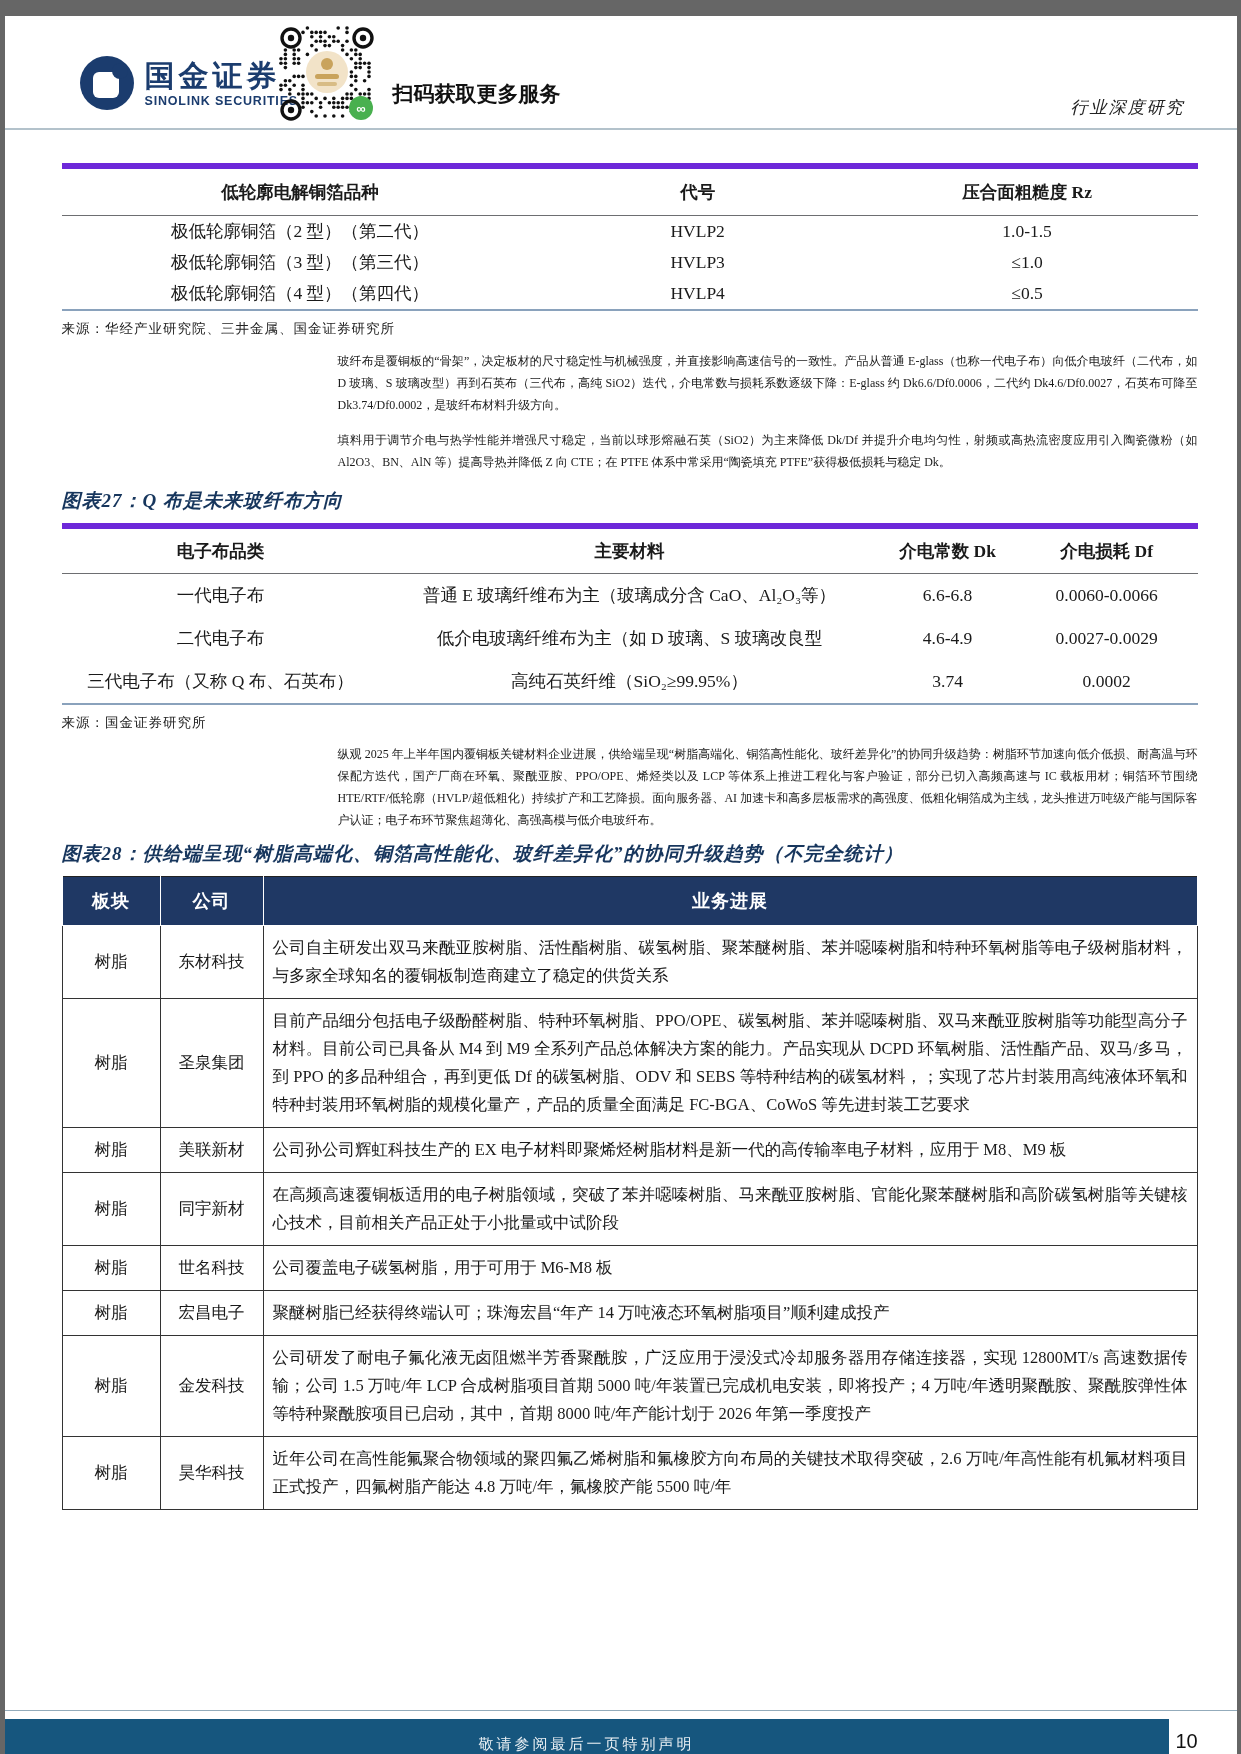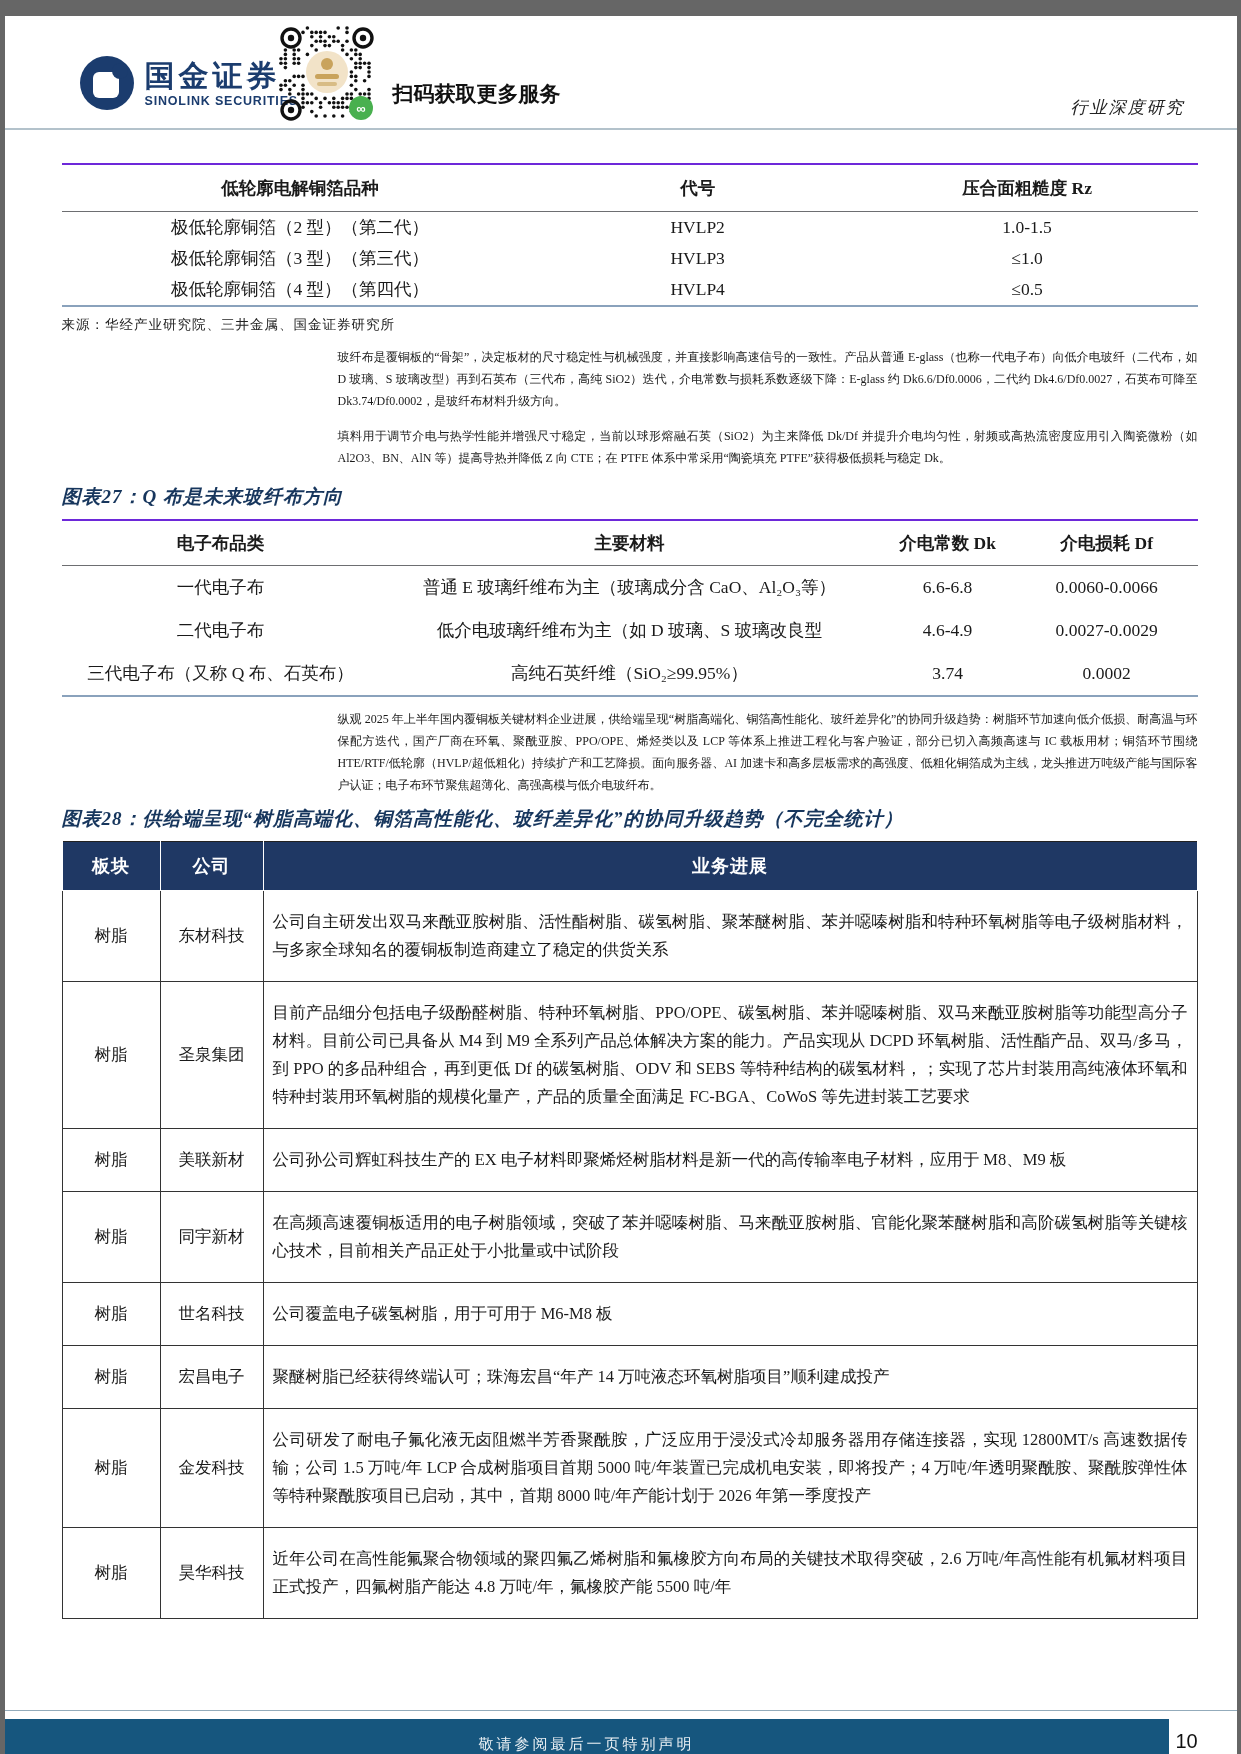--- a/index.html
+++ b/index.html
@@ -28,21 +28,21 @@
   .report-type{position:absolute;right:52px;top:80px;font-size:17px;font-style:italic;color:#222;letter-spacing:2px;}
 
   
   .content{margin-left:57px;width:1136px;}
   .indent{margin-left:276px;width:860px;}
   p.body-par{font-size:12px;line-height:22px;text-align:justify;color:var(--ink);}
   .src{font-size:13.5px;color:#222;letter-spacing:1px;}
   .figcap{font-size:19px;font-weight:bold;font-style:italic;color:#17365d;letter-spacing:1px;}
 
   
-  table.rule-tbl{width:100%;border-collapse:collapse;border-top:2px solid #6d28d9;border-bottom:2px solid var(--tbl-bottom);}
+  table.rule-tbl{width:100%;border-collapse:collapse;border-top:6px solid #6d28d9;border-bottom:2px solid var(--tbl-bottom);}
   table.rule-tbl th{font-size:17.5px;font-weight:bold;text-align:center;border-bottom:1.5px solid #6d6e71;}
   table.rule-tbl td{font-size:17.5px;text-align:center;}
   #table-foil th{padding:11px 4px;}
   #table-foil td{padding:5px 4px;line-height:21px;}
   #table-foil th:nth-child(1),#table-foil td:nth-child(1){width:42%;}
   #table-foil th:nth-child(2),#table-foil td:nth-child(2){width:28%;}
   #table-foil th:nth-child(3),#table-foil td:nth-child(3){width:30%;}
   #table-fabric th{padding:10px 4px;}
   #table-fabric td{padding:11px 4px;line-height:21px;}
   #table-fabric th:nth-child(1),#table-fabric td:nth-child(1){width:28%;}
@@ -51,21 +51,21 @@
   #table-fabric th:nth-child(4),#table-fabric td:nth-child(4){width:16%;}
 
   
   table.grid-tbl{width:100%;border-collapse:collapse;}
   table.grid-tbl th{background:var(--tbl-header);color:#fff;font-size:18px;font-weight:bold;
     border:1.5px solid #fff;border-top:none;padding:12px 0;text-align:center;letter-spacing:1px;}
   table.grid-tbl{border:1.5px solid #222;}
   table.grid-tbl td{border:1.2px solid #333;font-size:16.5px;vertical-align:middle;}
   table.grid-tbl td:nth-child(1){width:98px;text-align:center;}
   table.grid-tbl td:nth-child(2){width:103px;text-align:center;}
-  table.grid-tbl td:nth-child(3){padding:17px 9px;line-height:28px;text-align:justify;}
+  table.grid-tbl td:nth-child(3){padding:8px 9px;line-height:28px;text-align:justify;}
 
   
   .foot-line{position:absolute;left:0;top:1694px;width:1241px;height:1px;background:#93abbb;}
   .foot-bar{position:absolute;left:0;top:1703px;width:1164px;height:51px;background:var(--footer);
     display:flex;align-items:center;justify-content:center;}
   .foot-txt{color:#e9eff3;font-size:15px;letter-spacing:3px;}
   .page-num{position:absolute;top:1714px;right:22px;width:56px;text-align:center;
     font-family:"Liberation Sans",sans-serif;font-size:20px;color:#111;}
 </style>
 </head>
@@ -283,20 +283,21 @@
             <td>0.0027-0.0029</td>
           </tr>
           <tr>
             <td>三代电子布（又称 Q 布、石英布）</td>
             <td>高纯石英纤维（SiO₂≥99.95%）</td>
             <td>3.74</td>
             <td>0.0002</td>
           </tr>
         </tbody>
       </table>
+    <div class="src" style="margin-top:9px;">来源：国金证券研究所</div>
 
     <div class="indent" style="margin-top:11px;">
       <p class="body-par">纵观 2025 年上半年国内覆铜板关键材料企业进展，供给端呈现“树脂高端化、铜箔高性能化、玻纤差异化”的协同升级趋势：树脂环节加速向低介低损、耐高温与环保配方迭代，国产厂商在环氧、聚酰亚胺、PPO/OPE、烯烃类以及 LCP 等体系上推进工程化与客户验证，部分已切入高频高速与 IC 载板用材；铜箔环节围绕 HTE/RTF/低轮廓（HVLP/超低粗化）持续扩产和工艺降损。面向服务器、AI 加速卡和高多层板需求的高强度、低粗化铜箔成为主线，龙头推进万吨级产能与国际客户认证；电子布环节聚焦超薄化、高强高模与低介电玻纤布。</p>
     </div>
 
     <div class="figcap" style="margin-top:10px;">图表28：供给端呈现“树脂高端化、铜箔高性能化、玻纤差异化”的协同升级趋势（不完全统计）</div>
     <table class="grid-tbl" id="table-supply" style="margin-top:9px;">
         <thead>
           <tr>
             <th>板块</th>

